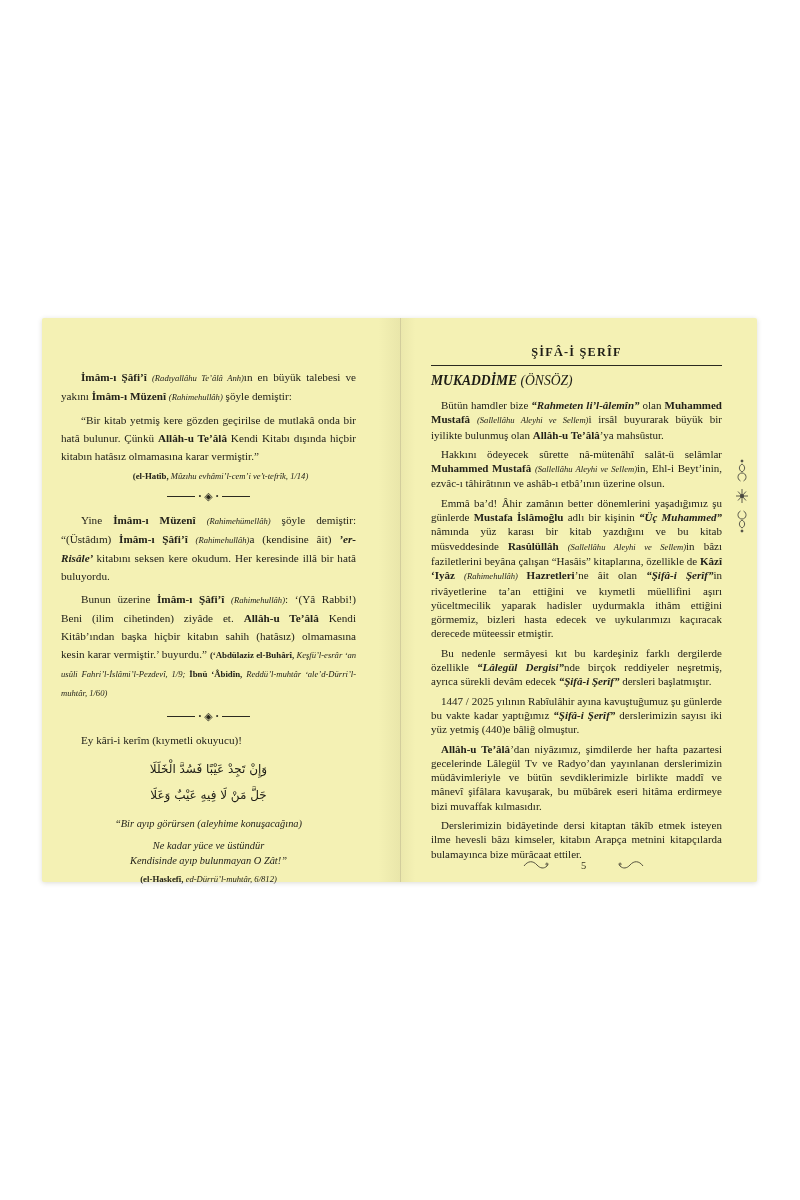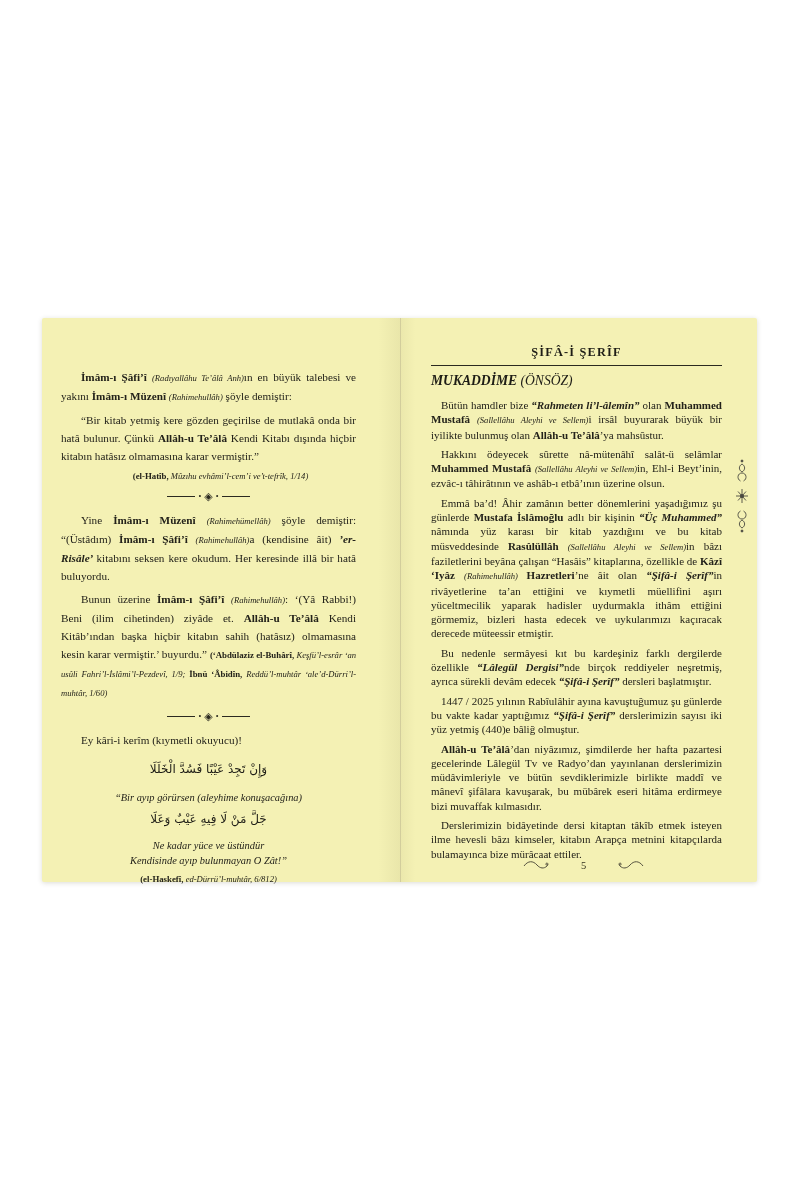--- a/index.html
+++ b/index.html
@@ -77,22 +77,22 @@
           <div class="blk paragraph"><span class="s-n">Bunun üzerine </span><span class="s-b">İmâm-ı Şâfi’î </span><span class="s-si">(Rahimehullâh)</span><span class="s-n">: ‘(Yâ Rabbi!) Beni (ilim cihetinden) ziyâde et. </span><span class="s-b">Allâh-u Te’âlâ </span><span class="s-n">Kendi Kitâb’ından başka hiçbir kitabın sahih (hatâsız) olmamasına kesin karar vermiştir.’ buyurdu.” </span><span class="s-sb">(‘Abdülaziz el-Buhârî, </span><span class="s-si">Keşfü’l-esrâr ‘an usûli Fahri’l-İslâmi’l-Pezdevî, 1/9; </span><span class="s-sb">İbnü ‘Âbidîn, </span><span class="s-si">Reddü’l-muhtâr ‘ale’d-Dürri’l-muhtâr, 1/60)</span></div>
           <div class="divider-ornament">
             <span class="d-line"></span>
             <span class="d-dot">•</span>
             <span class="d-core">◈</span>
             <span class="d-dot">•</span>
             <span class="d-line"></span>
           </div>
           <div class="blk paragraph"><span class="s-n">Ey kâri-i kerîm (kıymetli okuyucu)!</span></div>
           <div class="blk arabic-verse-line arabic-first"><span class="s-n">وَإِنْ تَجِدْ عَيْبًا فَسُدَّ الْخَلَلَا</span></div>
+          <div class="blk arabic-verse-line"><span class="s-n">جَلَّ مَنْ لَا فِيهِ عَيْبٌ وَعَلَا</span></div>
           <div class="blk poem-line poem-first"><span class="s-n">“Bir ayıp görürsen (aleyhime konuşacağına)</span></div>
-          <div class="blk arabic-verse-line"><span class="s-n">جَلَّ مَنْ لَا فِيهِ عَيْبٌ وَعَلَا</span></div>
           <div class="blk poem-line gap"><span class="s-n">Ne kadar yüce ve üstündür</span></div>
           <div class="blk poem-line"><span class="s-n">Kendisinde ayıp bulunmayan O Zât!”</span></div>
           <div class="blk citation-center"><span class="s-sb">(el-Haskefî, </span><span class="s-si">ed-Dürrü’l-muhtâr, 6/812)</span></div>
         </div>
     </div>
 
     <div class="page page-right">
       <div class="running-head">ŞİFÂ-İ ŞERÎF</div>
       <div class="head-rule"></div>
       <div class="section-title"><span class="s-b">MUKADDİME</span><span> (ÖNSÖZ)</span></div>

